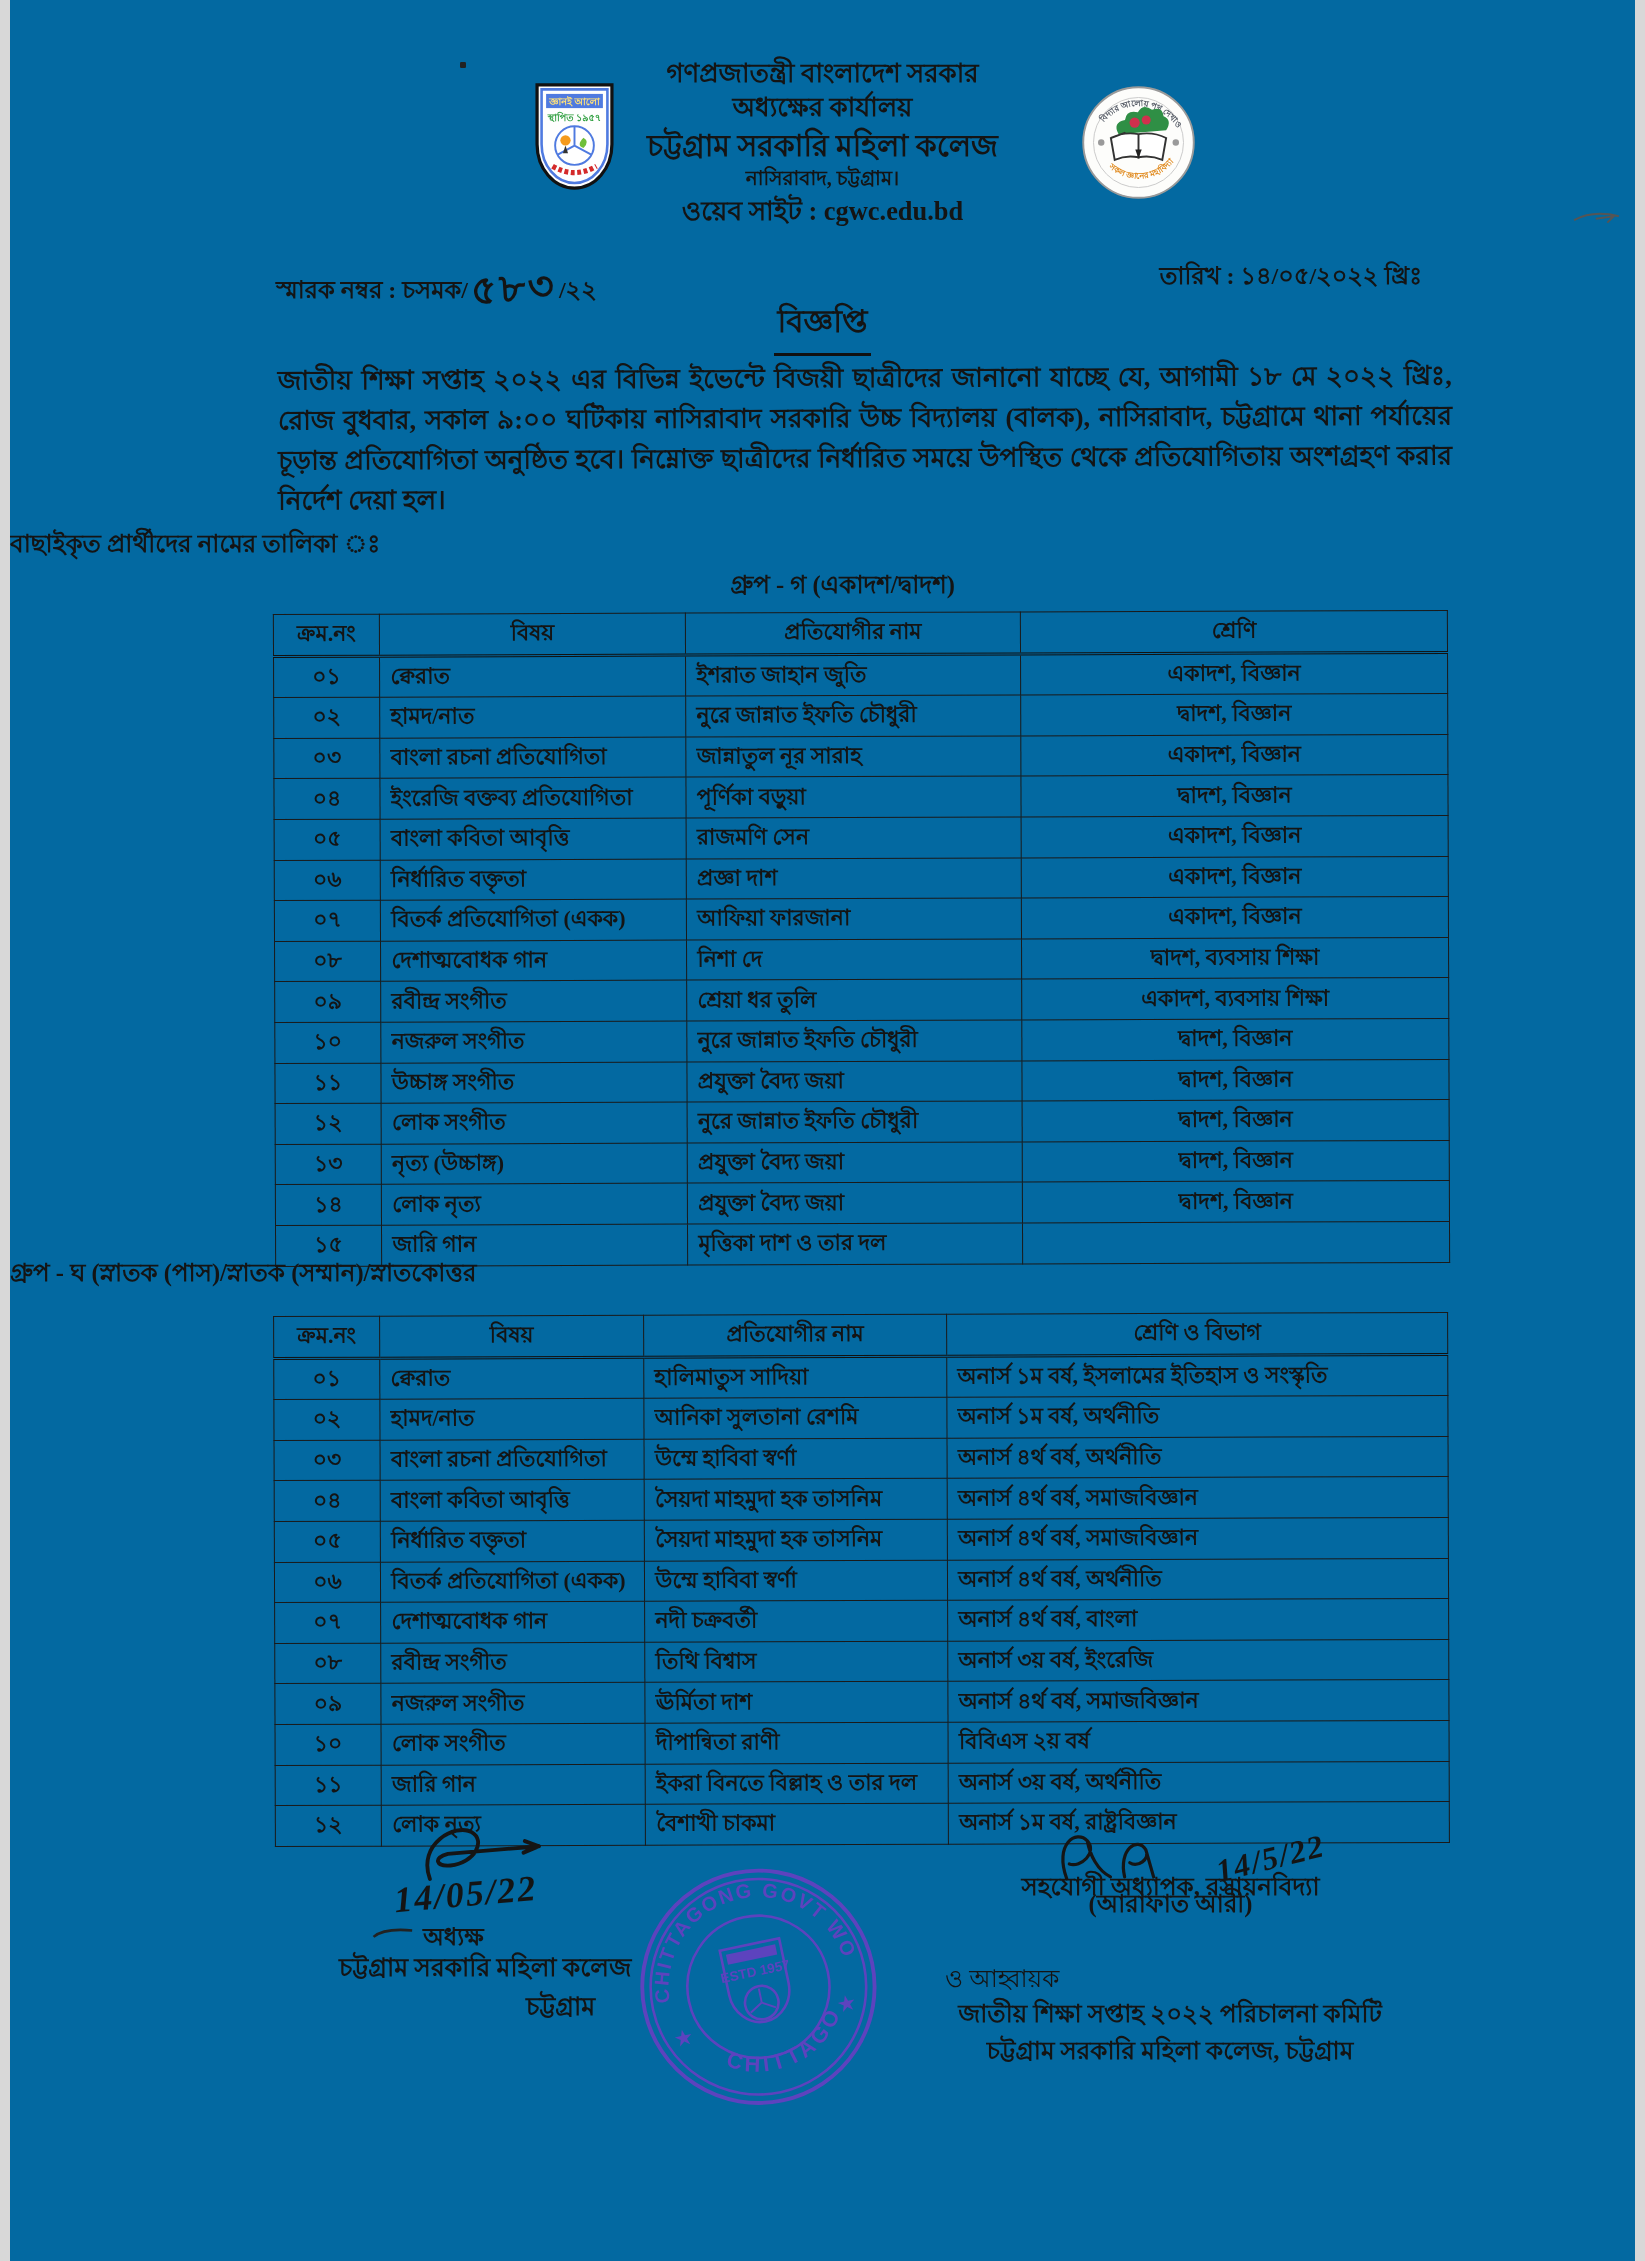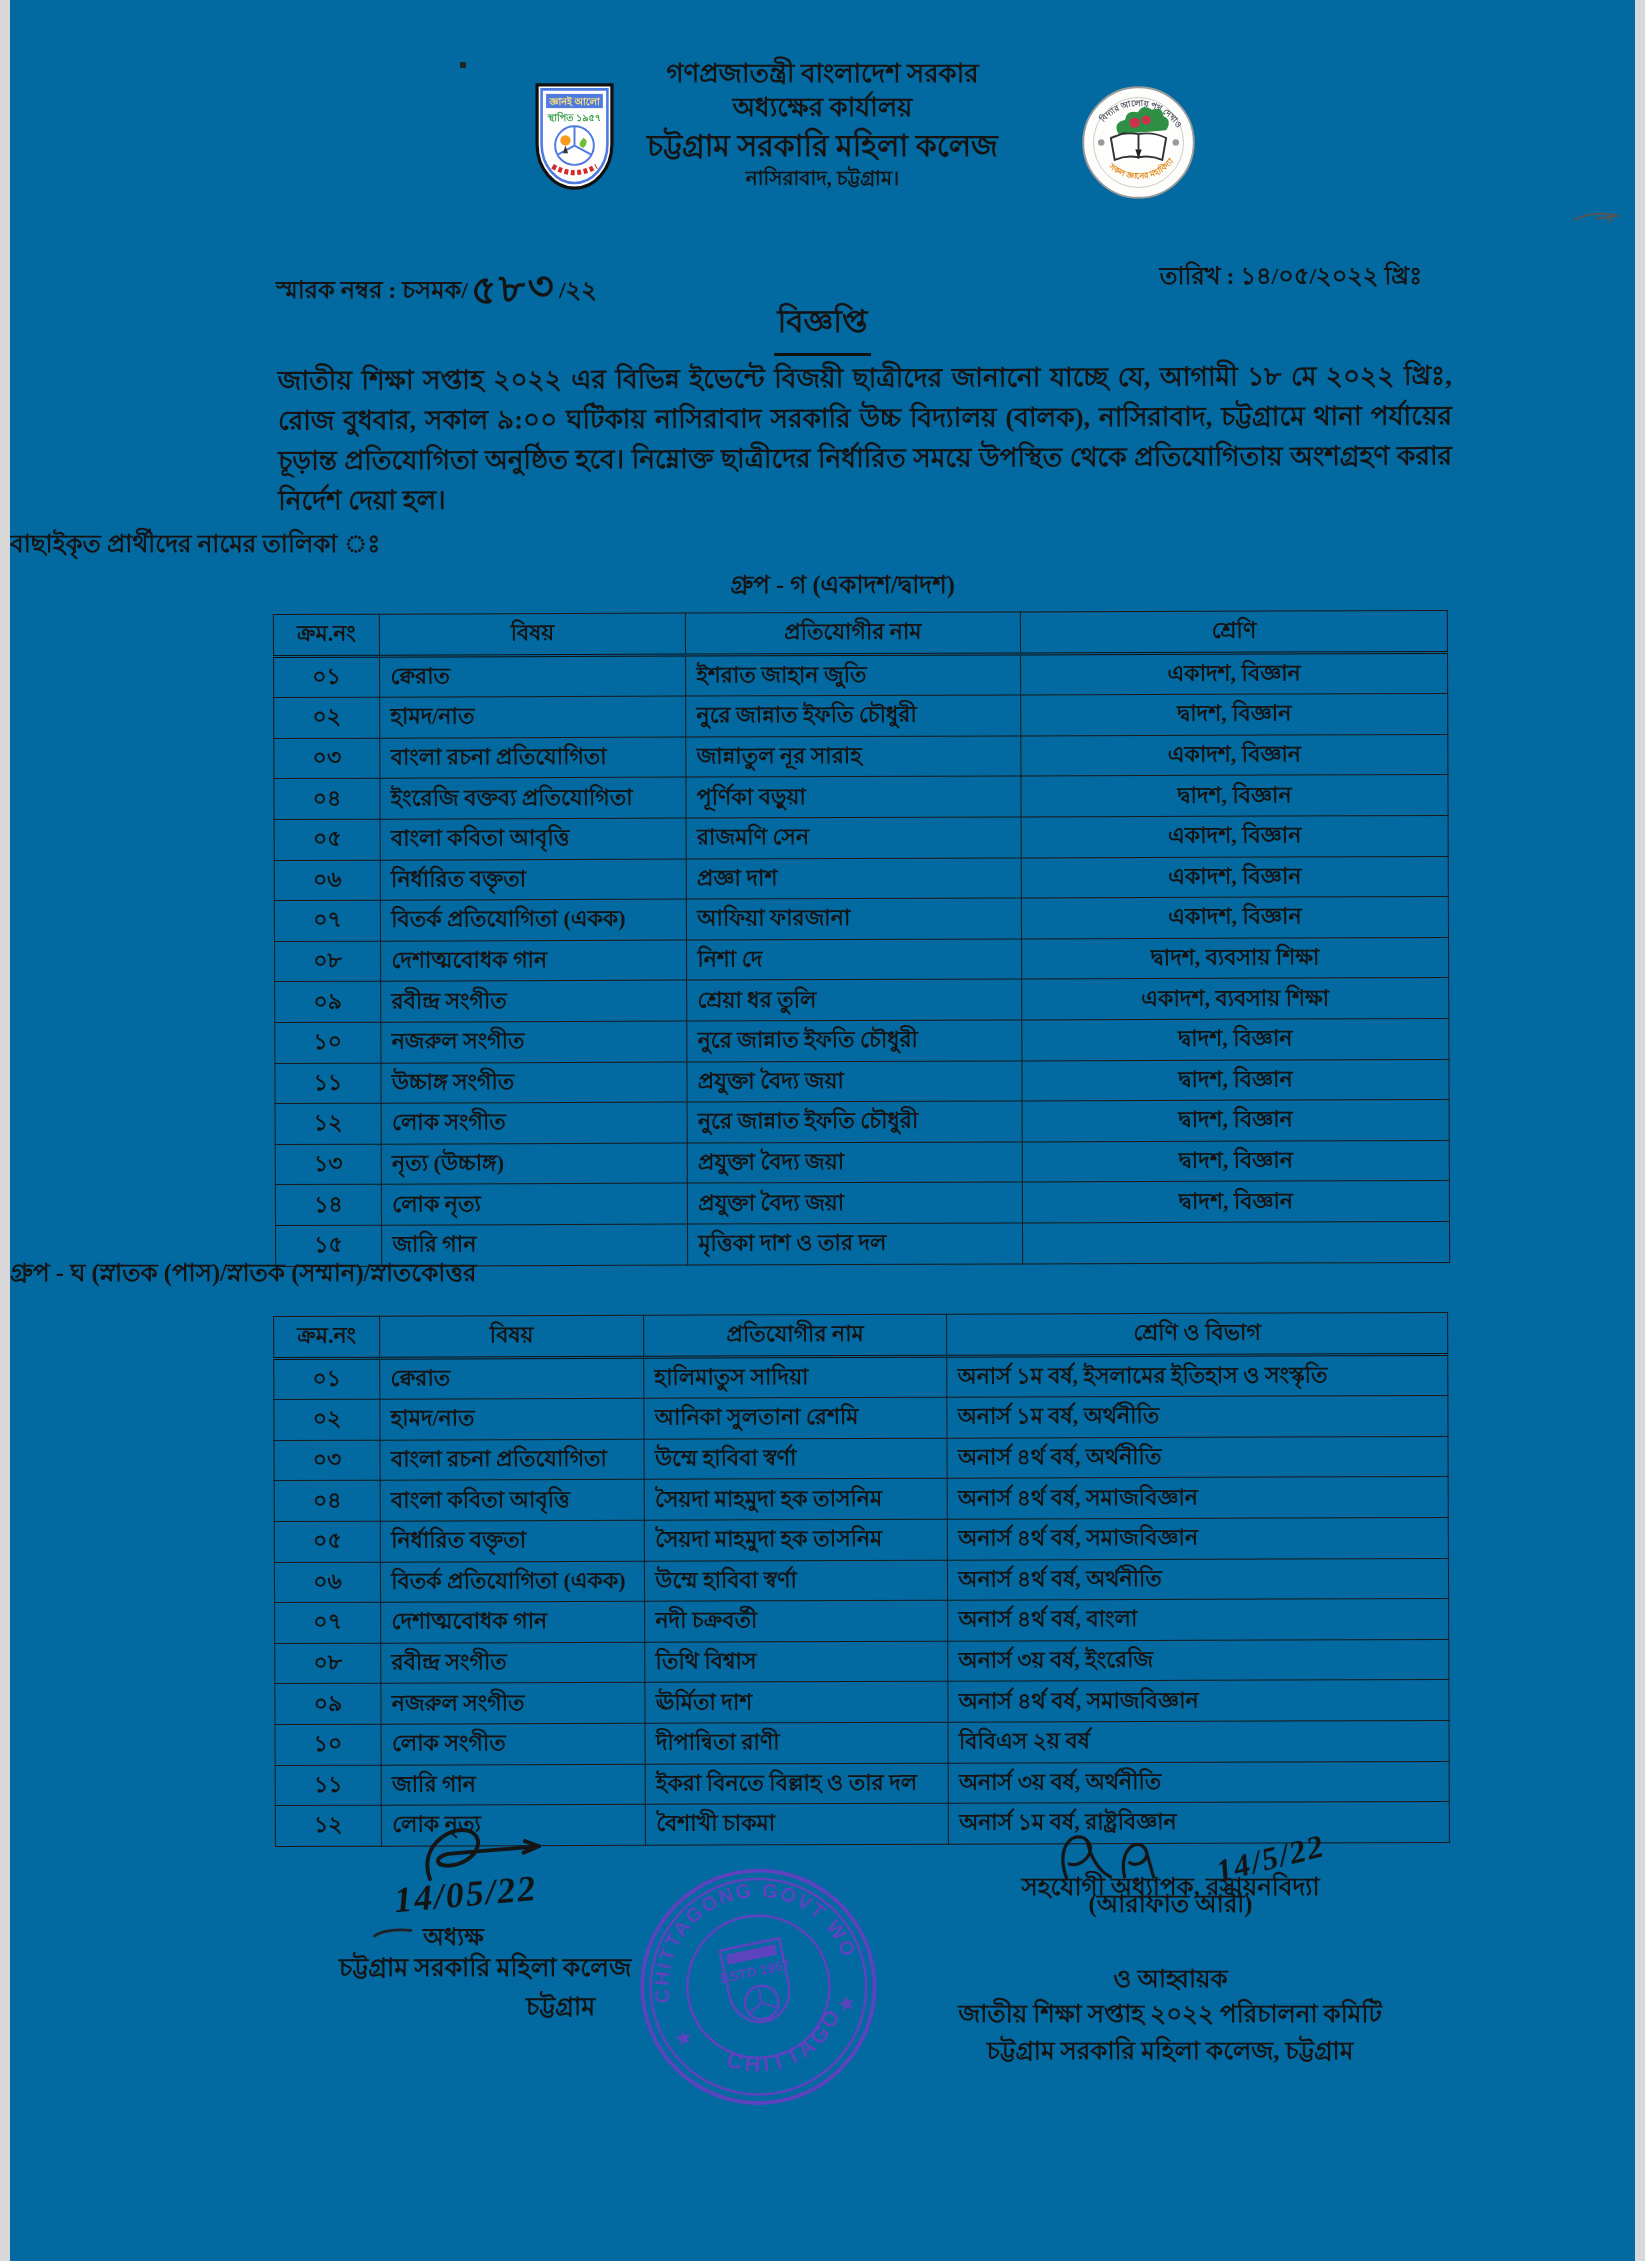--- a/index.html
+++ b/index.html
@@ -45,36 +45,37 @@
   .t2 td.c-cls{text-align:left;}
   
   .sig-date{font-size:36px;font-weight:700;font-style:italic;letter-spacing:1.9px;white-space:nowrap;}
   .sigL-date{left:384px;top:1873px;transform:rotate(-5deg);}
   .sigL-role{left:413px;top:1918px;font-size:24px;font-weight:700;}
   .sigL-org1{left:329px;top:1948px;font-size:25px;font-weight:700;}
   .sigL-org2{left:516px;top:1987px;font-size:25px;font-weight:700;}
   .sigR-date{left:1205px;top:1840px;transform:rotate(-14deg);font-size:32px;}
   .sigR-name{left:1006px;top:1885px;width:309px;text-align:center;font-size:24.5px;font-weight:700;white-space:nowrap;}
   .sigR-l1{left:935px;top:1868px;width:451px;text-align:center;font-size:24.5px;font-weight:700;white-space:nowrap;}
-  .sigR-l2{left:935px;top:1960px;width:451px;text-align:center;font-size:24.5px;font-weight:700;}
+  .sigR-l2{left:935px;top:1960px;width:451px;font-size:24.5px;font-weight:400;}
   .sigR-l3{left:870px;top:1995px;width:580px;text-align:center;font-size:24.5px;font-weight:700;white-space:nowrap;}
   .sigR-l4{left:870px;top:2032px;width:580px;text-align:center;font-size:24.5px;font-weight:700;white-space:nowrap;}
 </style>
 </head>
 <body>
 
 <div class="page">
 
   <div class="abs" style="left:450px;top:62px;width:5.8px;height:5.8px;background:#222;border-radius:1.3px;"></div>
 
   <div class="abs hdr">
     <div class="l1">গণপ্রজাতন্ত্রী বাংলাদেশ সরকার</div>
     <div class="l2">অধ্যক্ষের কার্যালয়</div>
     <div class="l3">চট্টগ্রাম সরকারি মহিলা কলেজ</div>
     <div class="l4">নাসিরাবাদ, চট্টগ্রাম।</div>
+    <div class="l5">ওয়েব সাইট : cgwc.edu.bd</div>
   </div>
 
   <div class="abs" style="left:523px;top:81px;">
     <svg width="83" height="111" viewBox="0 0 128 172">
       <path d="M6 6 h116 v92 a58 68 0 0 1 -116 0 z" fill="#fefefe" stroke="#111" stroke-width="5"></path>
       <path d="M13 13 h102 v85 a51 60 0 0 1 -102 0 z" fill="none" stroke="#4f7ae0" stroke-width="4"></path>
       <rect x="20" y="20" width="88" height="22" fill="#4f7ae0"></rect>
       <text x="64" y="37" font-size="15" fill="#ffe27a" text-anchor="middle" font-weight="bold">জ্ঞানই আলো</text>
       <text x="64" y="62" font-size="15" fill="#2e9e3f" text-anchor="middle" font-weight="bold">স্থাপিত ১৯৫৭</text>
       <circle cx="64" cy="100" r="30" fill="#fff" stroke="#4f7ae0" stroke-width="3"></circle>

